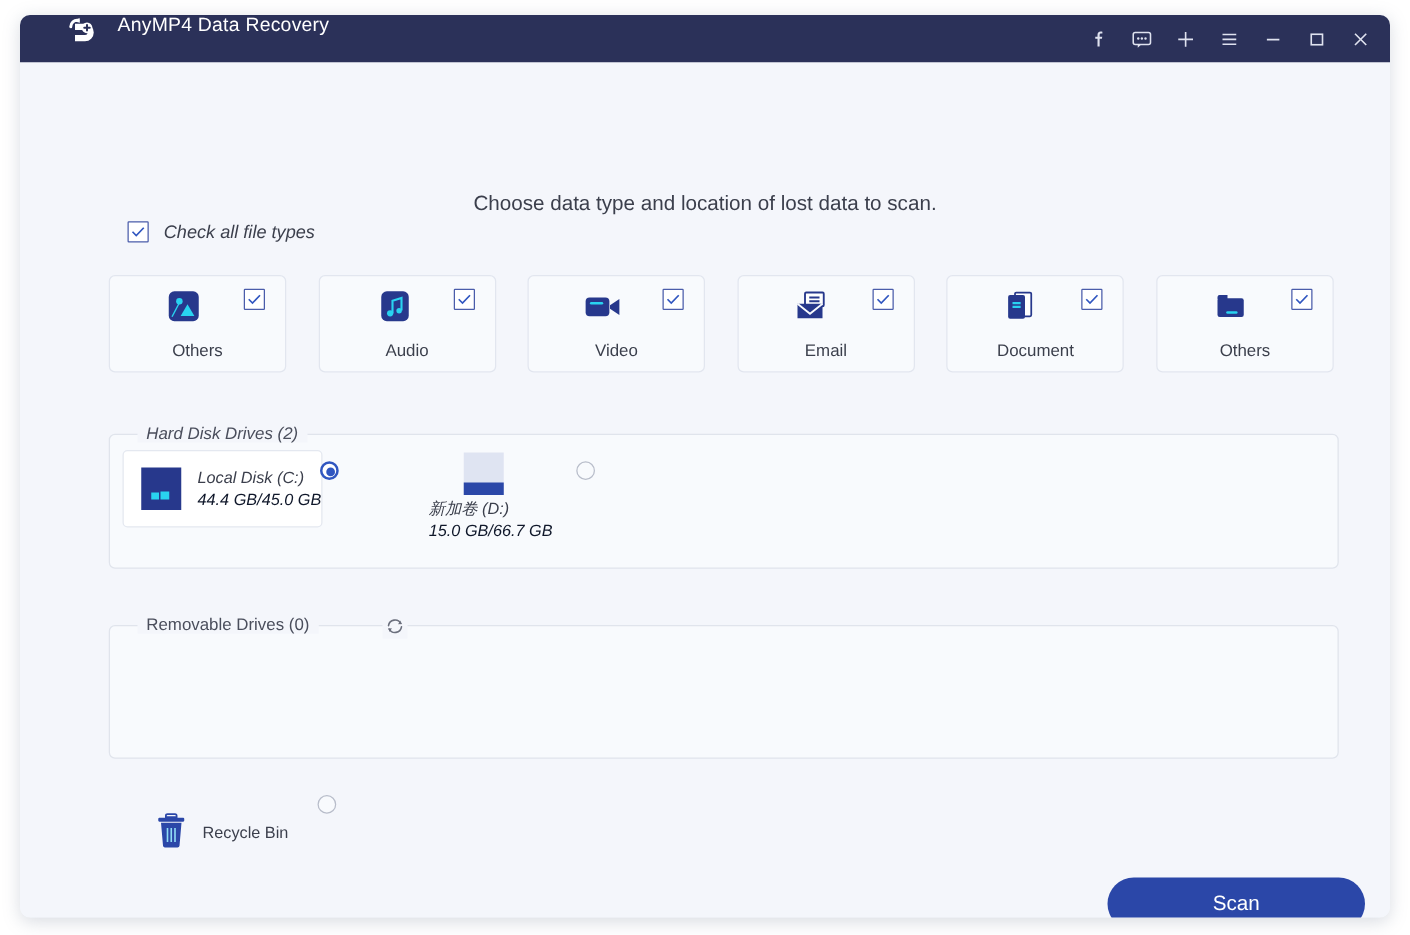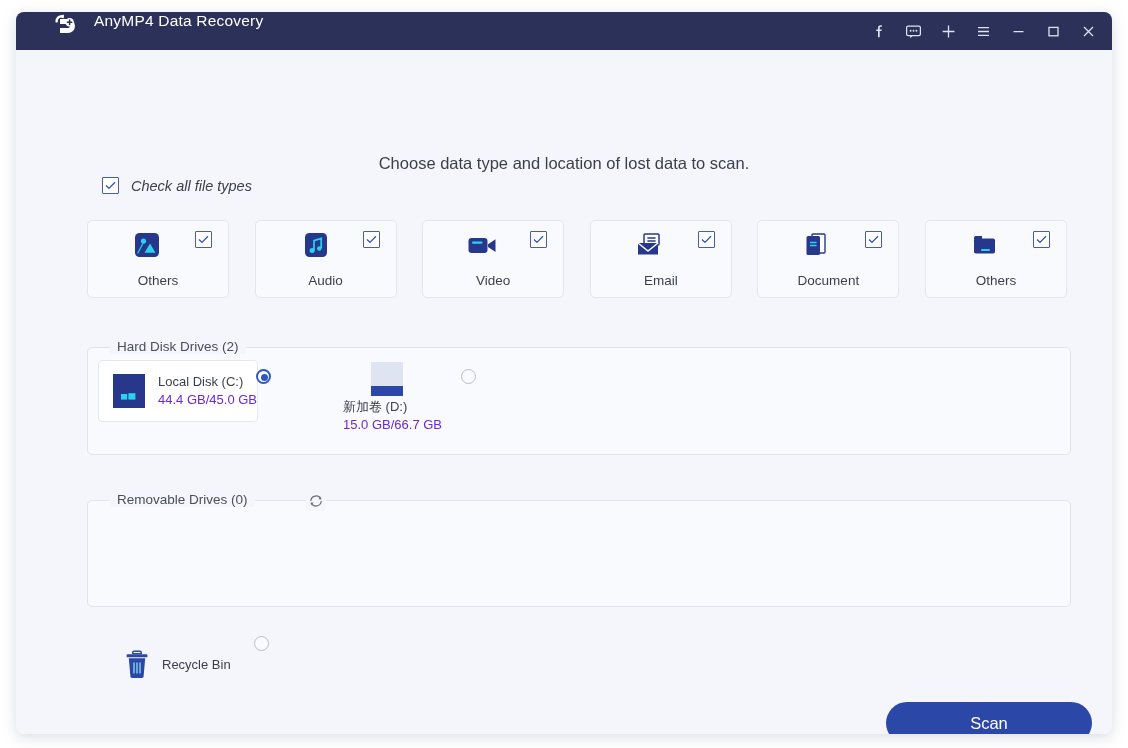--- a/index.html
+++ b/index.html
@@ -125,21 +125,21 @@
     background: #f8fafd;
   }
   .group-title {
     position: absolute;
     top: -9px; left: 22px;
     background: #f4f6fb;
     padding: 0 7px;
     font-size: 13.5px;
     color: #4a4e5c;
   }
-  #hdd-group { left: 71px; top: 297px; width: 982px; height: 106px; }
+  #hdd-group { left: 71px; top: 297px; width: 982px; height: 106px; font-style: italic; }
   #rem-group { left: 71px; top: 450px; width: 982px; height: 105px; }
   #refresh-btn {
     position: absolute;
     left: 218px; top: -10px;
     width: 20px; height: 20px;
     background: #f4f6fb;
     display: flex; align-items: center; justify-content: center;
     cursor: pointer;
   }
   
@@ -154,21 +154,21 @@
     background: #ffffff;
     border: 1px solid #e4e8f0;
     border-radius: 4px;
     padding-left: 12px;
     box-sizing: border-box;
   }
   #drive-d { left: 232px; top: 12px; height: 62px; padding-left: 12px; flex-direction: column; }
   .drive-icon { width: 36px; height: 38px; flex: none; }
   .drive-text { margin-left: 11px; }
   .drive-name { font-size: 13px; color: #3b3f4c; line-height: 17px; }
-  .drive-size { font-size: 13px; color: #6d28d9; line-height: 19px; }
+  .drive-size { font-size: 13px; color: #0f172a; line-height: 19px; }
   .radio {
     position: absolute;
     width: 15px; height: 15px;
     border-radius: 50%;
     box-sizing: border-box;
     cursor: pointer;
   }
   .radio.on {
     border: 2px solid #3056c0;
     background: #ffffff;

